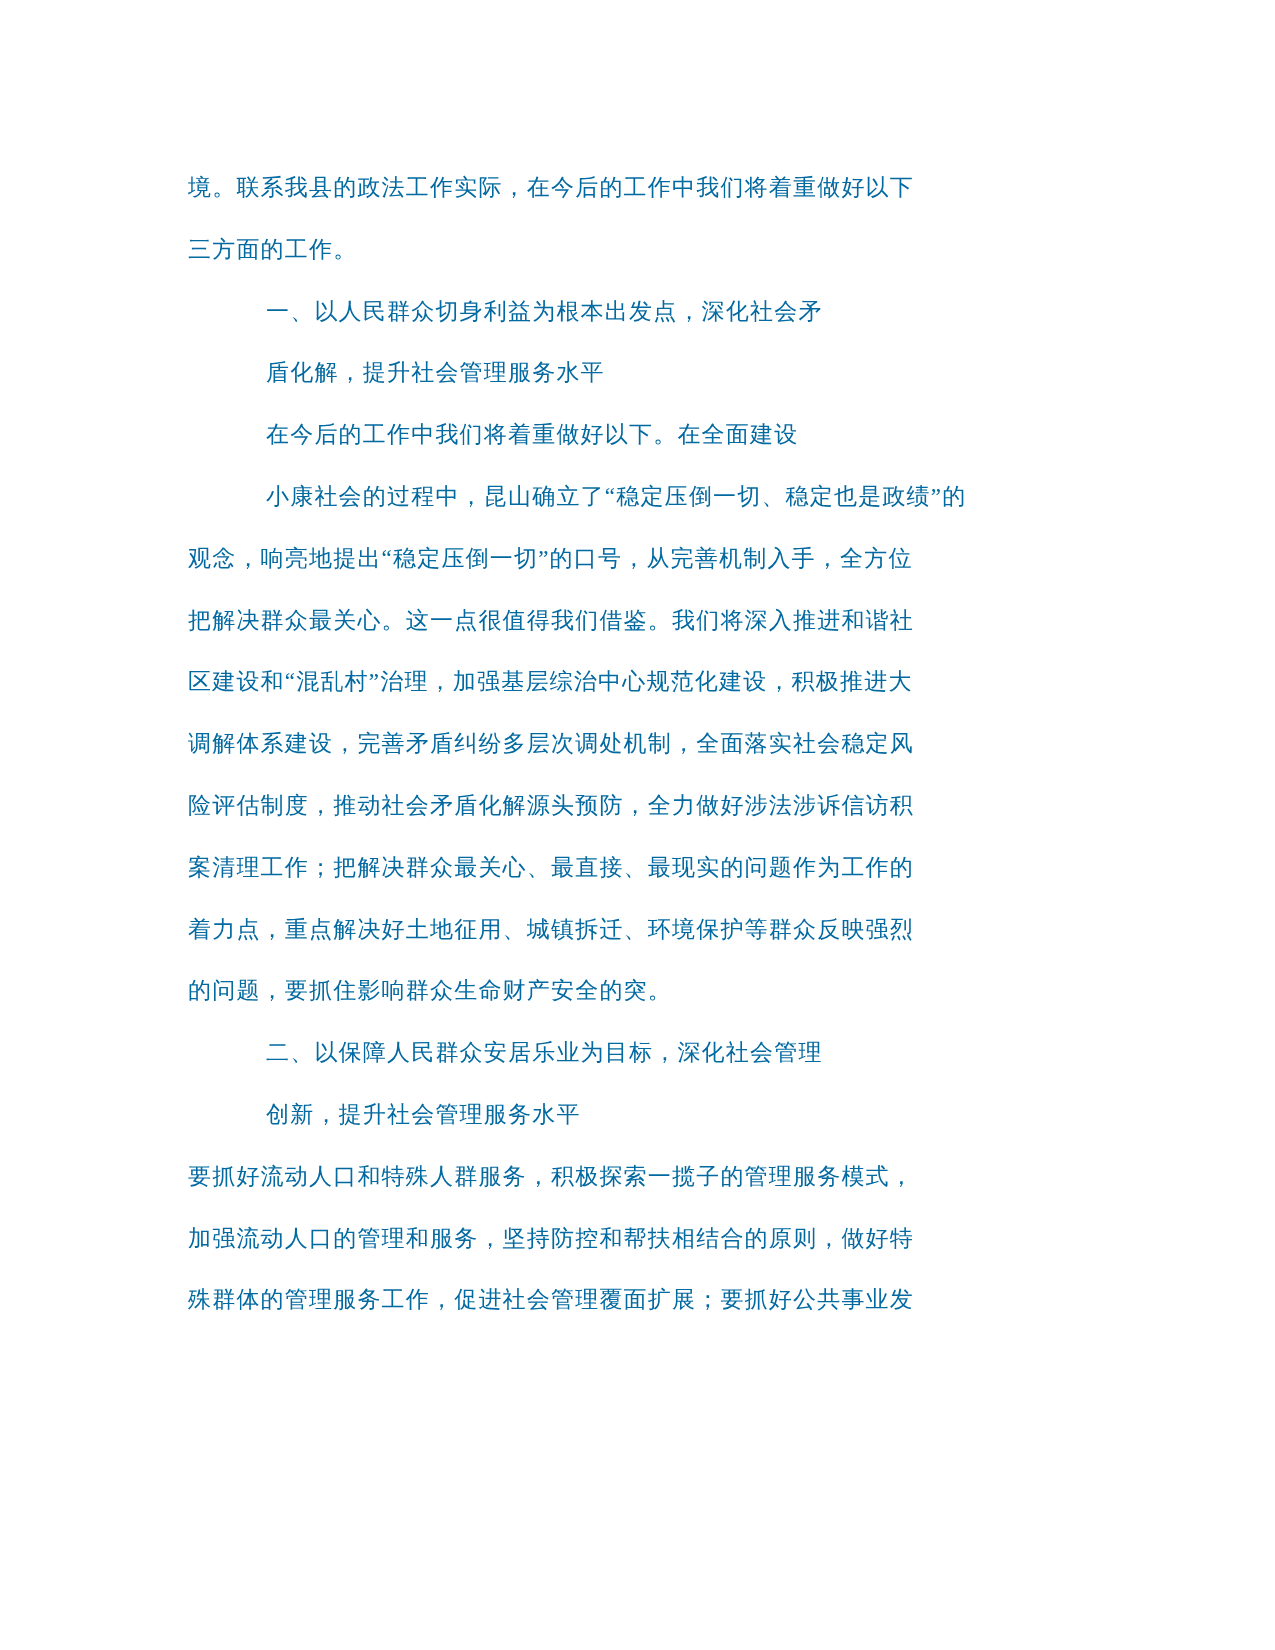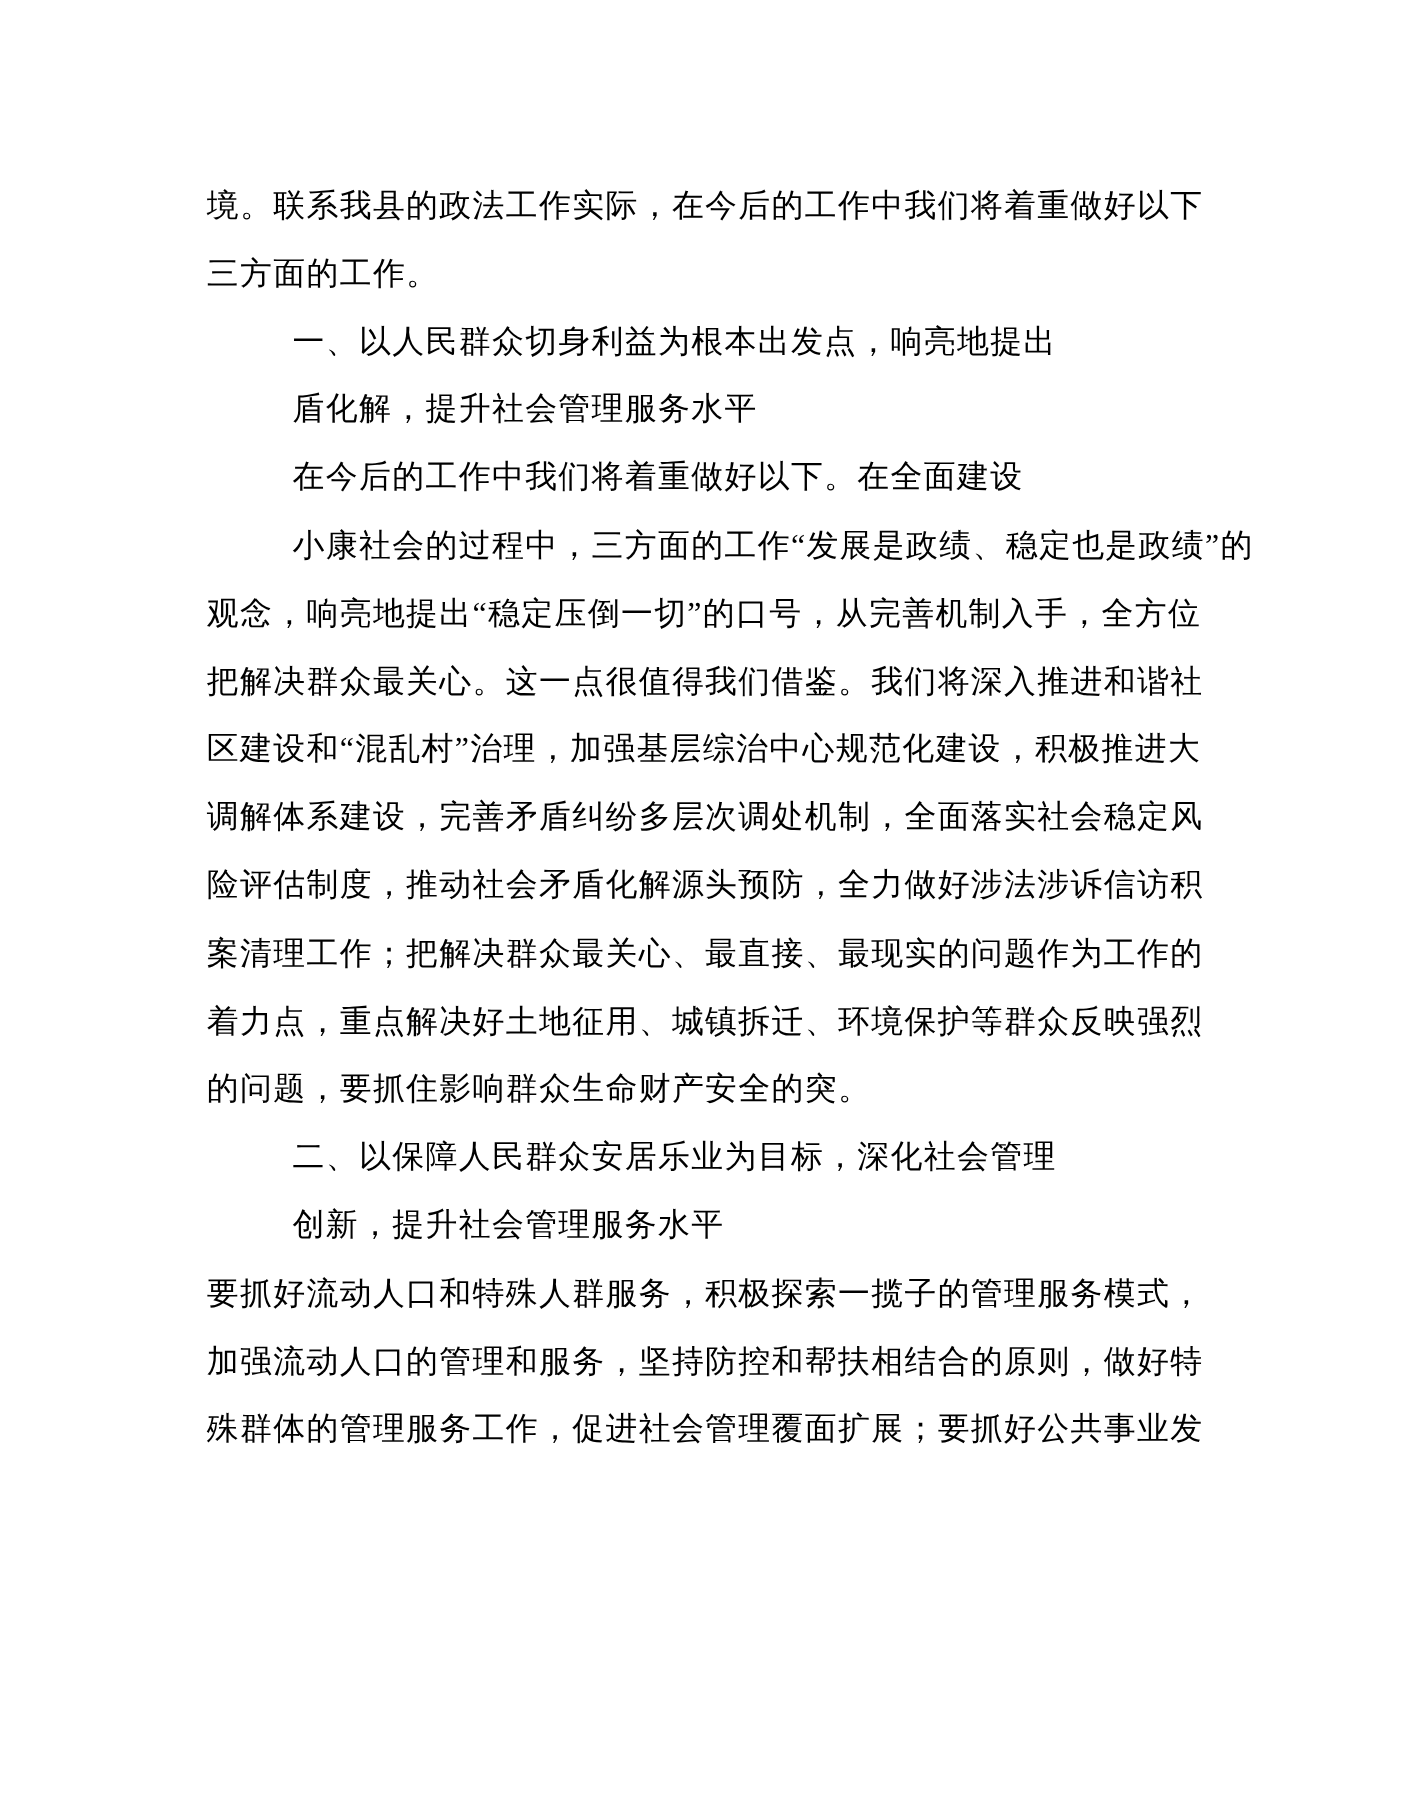--- a/index.html
+++ b/index.html
@@ -14,45 +14,45 @@
     width: 1275px;
     height: 1650px;
     background: #ffffff;
     overflow: hidden;
   }
   .doc {
     position: absolute;
     left: 188px;
     top: 157px;
     width: 935px;
-    color: #000000;
-    font-size: 29px;
+    color: #0369a1;
+    font-size: 23px;
     letter-spacing: 1.2px;
     font-weight: 400;
   }
   .line {
     height: 61.8px;
     line-height: 61.8px;
     white-space: nowrap;
   }
   .line.indent {
     padding-left: 78px;
   }
 </style>
 </head>
 <body>
 
 <div class="page">
   <div class="doc">
     <div class="line">境。联系我县的政法工作实际，在今后的工作中我们将着重做好以下</div>
     <div class="line">三方面的工作。</div>
-    <div class="line indent">一、以人民群众切身利益为根本出发点，响亮地提出</div>
+    <div class="line indent">一、以人民群众切身利益为根本出发点，深化社会矛</div>
     <div class="line indent">盾化解，提升社会管理服务水平</div>
     <div class="line indent">在今后的工作中我们将着重做好以下。在全面建设</div>
-    <div class="line indent">小康社会的过程中，三方面的工作“发展是政绩、稳定也是政绩”的</div>
+    <div class="line indent">小康社会的过程中，昆山确立了“稳定压倒一切、稳定也是政绩”的</div>
     <div class="line">观念，响亮地提出“稳定压倒一切”的口号，从完善机制入手，全方位</div>
     <div class="line">把解决群众最关心。这一点很值得我们借鉴。我们将深入推进和谐社</div>
     <div class="line">区建设和“混乱村”治理，加强基层综治中心规范化建设，积极推进大</div>
     <div class="line">调解体系建设，完善矛盾纠纷多层次调处机制，全面落实社会稳定风</div>
     <div class="line">险评估制度，推动社会矛盾化解源头预防，全力做好涉法涉诉信访积</div>
     <div class="line">案清理工作；把解决群众最关心、最直接、最现实的问题作为工作的</div>
     <div class="line">着力点，重点解决好土地征用、城镇拆迁、环境保护等群众反映强烈</div>
     <div class="line">的问题，要抓住影响群众生命财产安全的突。</div>
     <div class="line indent">二、以保障人民群众安居乐业为目标，深化社会管理</div>
     <div class="line indent">创新，提升社会管理服务水平</div>

